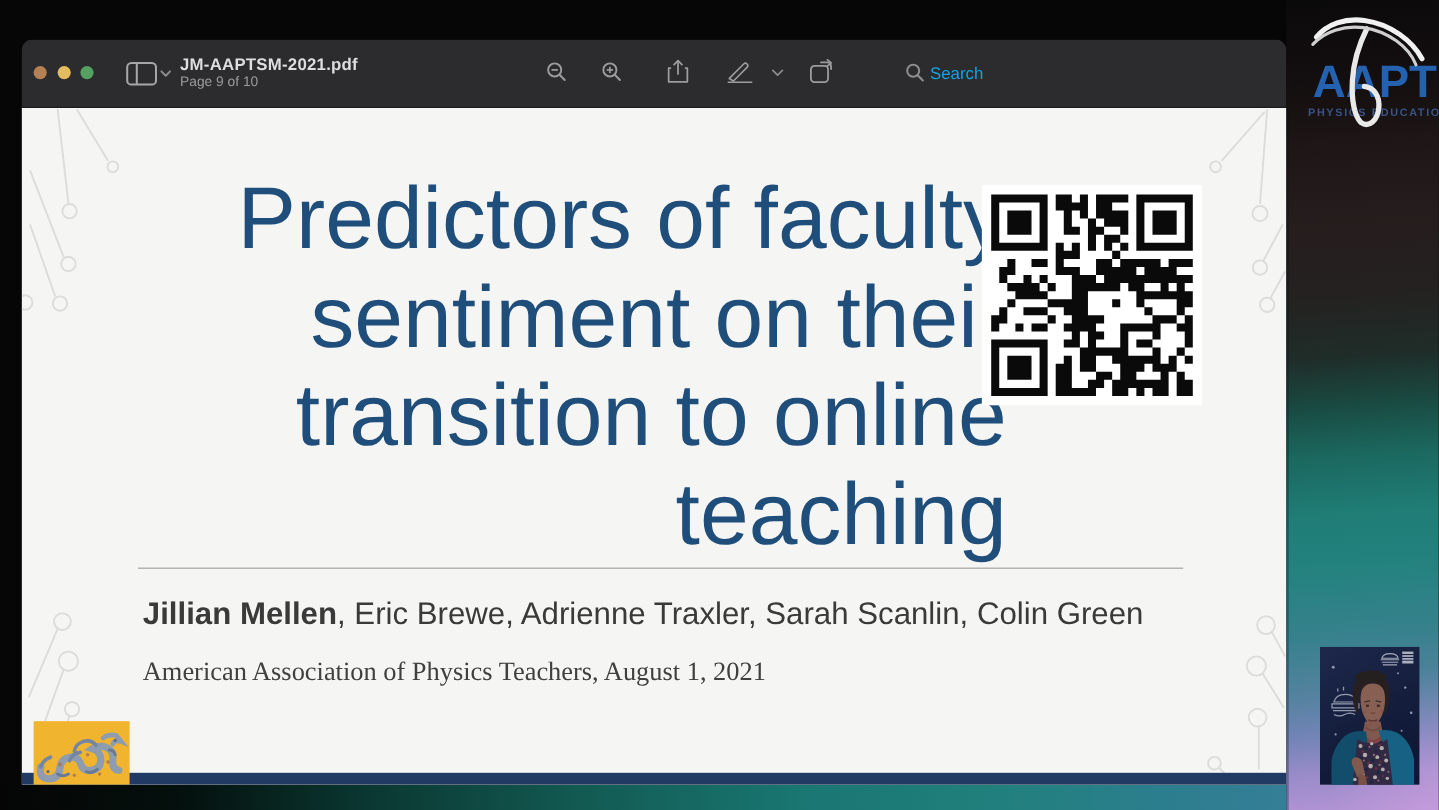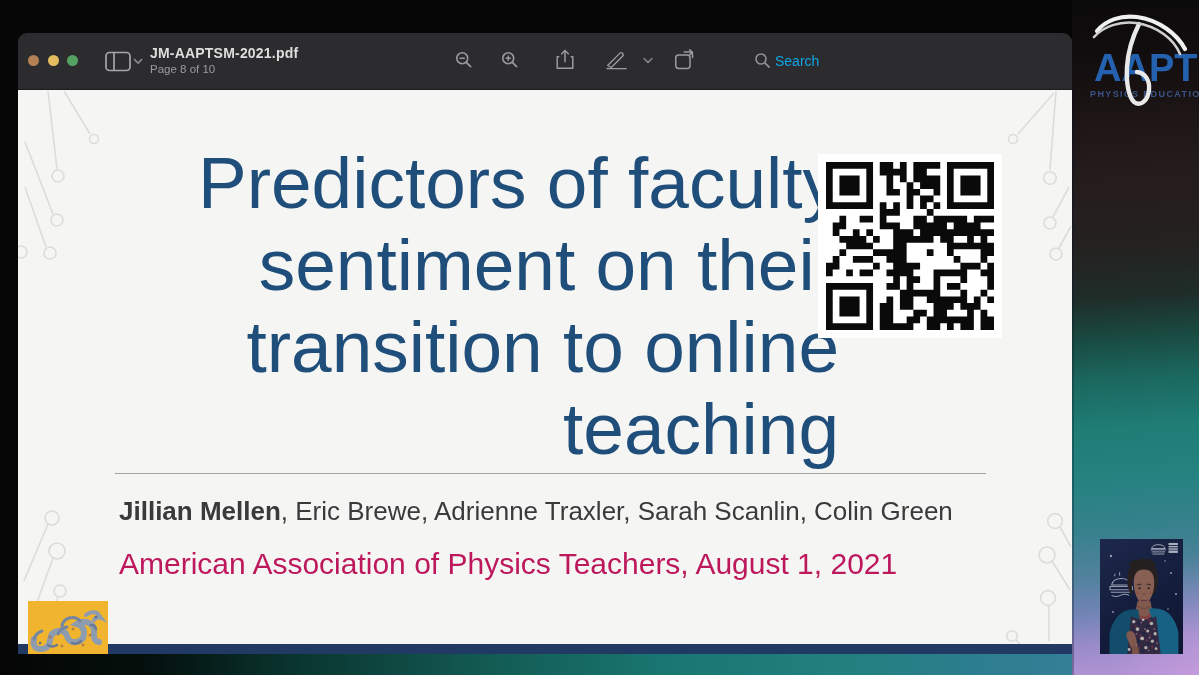--- a/index.html
+++ b/index.html
@@ -28,21 +28,21 @@
   #tl3 { left:49px; background:#55a162; }
   #doctitle { left:132px; top:12px; color:#dededf; font-size:14px; font-weight:bold; letter-spacing:0.2px; }
   #docpage  { left:132px; top:30px; color:#9b9b9d; font-size:11.5px; }
   .tbicon { top:0; }
 
   #slide { left:0; top:57px; width:1054px; height:564px; background:#f5f5f4; position:absolute; overflow:hidden; }
 
   #title { left:101px; top:52px; width:720px; color:#1f4e7b; font-size:73px; line-height:82px; letter-spacing:0px;text-align:right; }
   #hr { left:97px; top:383px; width:871px; height:1px; background:#a3a3a3; }
   #authors { left:101px; top:406px; font-size:26px; color:#3a3a3a; }
-  #date { left:101px; top:457px; font-size:30px; color:#be185d; }
+  #date { left:101px; top:457px; font-size:22px; color:#404040;font-family:Liberation Serif, serif; }
 
   #qr { left:800px; top:64px; }
   #navybar { left:0; top:554px; width:1054px; height:10px; background:#203a64; }
   #drexel { left:10px; top:511px; width:80px; height:54px; background:#f0b42e; }
 </style>
 </head>
 <body>
 <div id="stage">
   <div id="rightcol" class="abs"></div>
   <div id="bottomstrip" class="abs"></div>
@@ -52,21 +52,21 @@
       <div id="tl1" class="abs tl"></div>
       <div id="tl2" class="abs tl"></div>
       <div id="tl3" class="abs tl"></div>
 
       <svg class="abs" style="left:87px; top:18px;" width="40" height="22" viewBox="0 0 40 22">
         <rect x="1" y="1.5" width="24" height="18" rx="3.5" fill="none" stroke="#a7a7a9" stroke-width="1.7"></rect>
         <line x1="9" y1="1.5" x2="9" y2="19.5" stroke="#a7a7a9" stroke-width="1.7"></line>
         <path d="M29.5 8.5 l3.6 3.6 l3.6 -3.6" fill="none" stroke="#8b8b8d" stroke-width="1.7" stroke-linecap="round" stroke-linejoin="round"></path>
       </svg>
       <div id="doctitle" class="abs">JM-AAPTSM-2021.pdf</div>
-      <div id="docpage" class="abs">Page 8 of 10</div>
+      <div id="docpage" class="abs">Page 9 of 10</div>
 
       <svg class="abs tbicon" style="left:434px; top:15px; transform:scale(0.88);" width="24" height="24" viewBox="0 0 24 24">
         <circle cx="10" cy="10" r="6.2" fill="none" stroke="#9c9c9e" stroke-width="1.8"></circle>
         <line x1="7" y1="10" x2="13" y2="10" stroke="#9c9c9e" stroke-width="1.6"></line>
         <line x1="14.6" y1="14.6" x2="19.5" y2="19.5" stroke="#9c9c9e" stroke-width="1.9" stroke-linecap="round"></line>
       </svg>
 
       <svg class="abs tbicon" style="left:480px; top:15px; transform:scale(0.88);" width="24" height="24" viewBox="0 0 24 24">
         <circle cx="10" cy="10" r="6.2" fill="none" stroke="#9c9c9e" stroke-width="1.8"></circle>
         <line x1="7" y1="10" x2="13" y2="10" stroke="#9c9c9e" stroke-width="1.6"></line>

